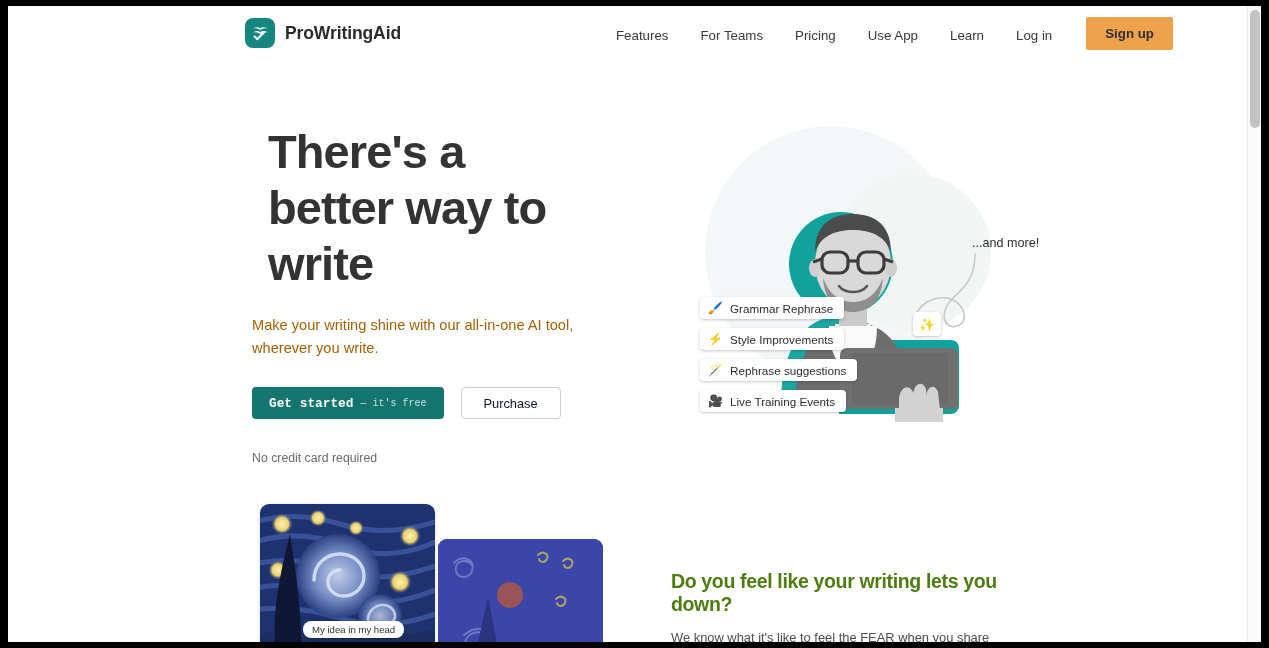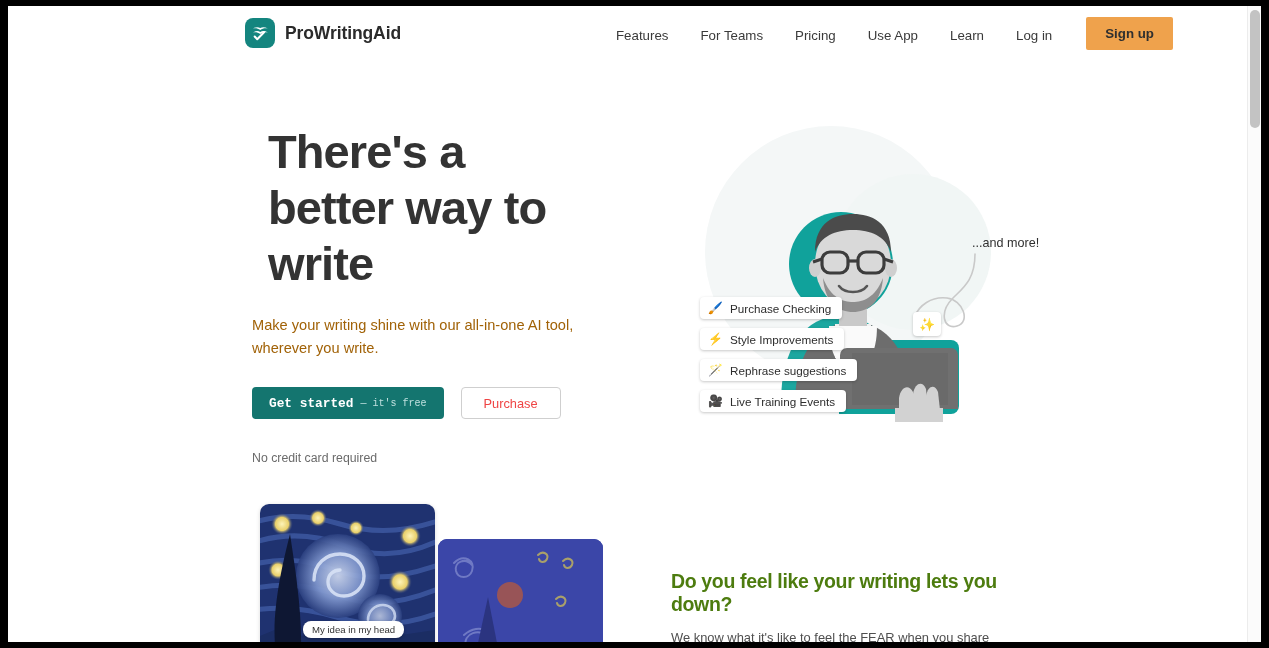--- a/index.html
+++ b/index.html
@@ -116,21 +116,21 @@
     font-family: Liberation Mono, monospace;
   }
   #cta-get-started .cta-main { color: #ffffff; font-size: 12.8px; font-weight: bold; }
   #cta-get-started .cta-note { color: #bfe0de; font-size: 10px; }
   #cta-purchase {
     background: #ffffff;
     border: 1px solid #cfcfcf;
     border-radius: 4px;
     height: 32px;
     padding: 0 22px;
-    color: #ef4444;
+    color: #0f172a;
     font-size: 12.8px;
     cursor: pointer;
     font-family: "Liberation Sans", sans-serif;
   }
   #hero-disclaimer {
     margin-top: 32px;
     font-size: 12.3px;
     color: #6b6b6b;
   }
 
@@ -352,21 +352,21 @@
         </svg>
 
         <div id="and-more-label">...and more!</div>
 
         <div id="sparkle-badge">
           <span>✨</span>
         </div>
 
         <div class="pill" id="pill-grammar">
           <span class="pill-icon">🖌️</span>
-          <span class="pill-label">Purchase Checking</span>
+          <span class="pill-label">Grammar Rephrase</span>
         </div>
         <div class="pill" id="pill-style">
           <span class="pill-icon">⚡</span>
           <span class="pill-label">Style Improvements</span>
         </div>
         <div class="pill" id="pill-rephrase">
           <span class="pill-icon">🪄</span>
           <span class="pill-label">Rephrase suggestions</span>
         </div>
         <div class="pill" id="pill-events">

